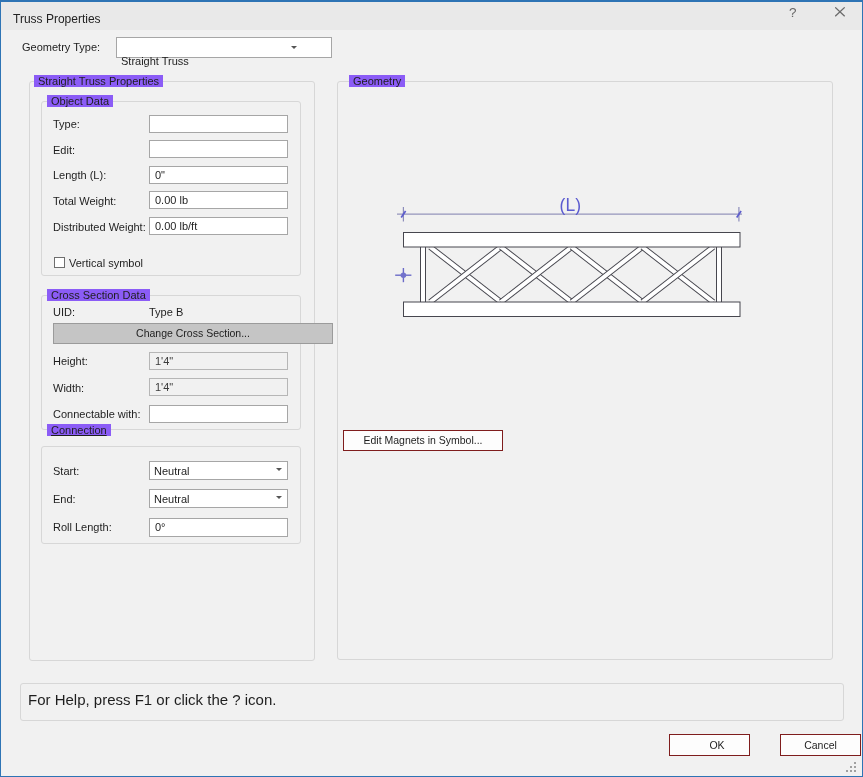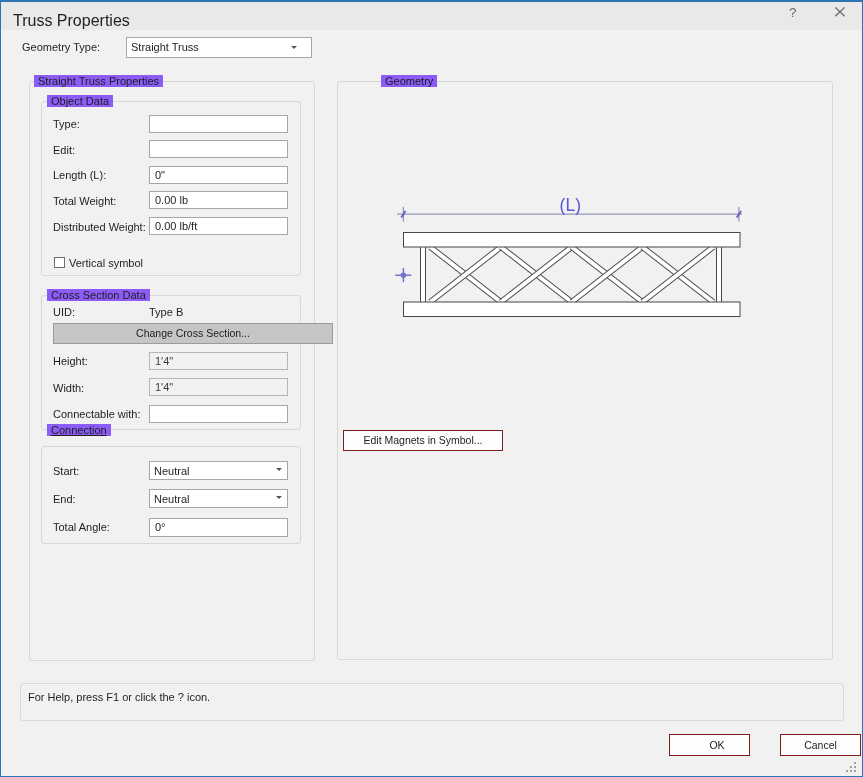--- a/index.html
+++ b/index.html
@@ -21,29 +21,29 @@
 </style>
 </head>
 <body>
 <div id="win">
 
   <div class="abs" style="left:1px;top:2px;width:861px;height:28px;background:#e9e9e9;"></div>
   <div class="bord" style="left:0;top:0;width:863px;height:2px;"></div>
   <div class="bord" style="left:0;top:0;width:1px;height:777px;"></div>
   <div class="bord" style="left:862px;top:0;width:1px;height:777px;"></div>
   <div class="bord" style="left:0;top:776px;width:863px;height:1px;"></div>
-  <div class="lbl" style="left:13px;top:12px;font-size:16px;color:#222;">Truss Properties</div>
+  <div class="lbl" style="left:13px;top:12px;font-size:12px;color:#222;">Truss Properties</div>
   <div class="lbl" style="left:789px;top:5px;font-size:13.5px;color:#666;">?</div>
   <svg class="abs" style="left:835px;top:7px;" width="11" height="11">
       <line x1="0.2" y1="0.4" x2="9.7" y2="9.3" stroke="#6b6b6b" stroke-width="1.3"></line>
       <line x1="0.2" y1="9.3" x2="9.7" y2="0.4" stroke="#6b6b6b" stroke-width="1.3"></line>
     </svg>
 
   <div class="lbl" style="left:22px;top:41px;">Geometry Type:</div>
-  <div class="combo" style="left:126px;top:37px;width:186px;height:21px;padding-top:3px;">Straight Truss</div>
+  <div class="combo" style="left:116px;top:37px;width:216px;height:21px;padding-top:17px;">Straight Truss</div>
   <div class="arrow" style="left:291px;top:46px;"></div>
 
   <div class="group" style="left:29px;top:81px;width:286px;height:580px;"></div>
   <div class="glabel" style="left:34px;top:75px;">Straight Truss Properties</div>
 
   <div class="group" style="left:41px;top:101px;width:260px;height:175px;"></div>
   <div class="glabel" style="left:47px;top:95px;">Object Data</div>
   <div class="lbl" style="left:53px;top:118px;">Type:</div>
   <div class="input" style="left:149px;top:115px;width:139px;height:18px;"></div>
   <div class="lbl" style="left:53px;top:144px;">Edit:</div>
@@ -70,25 +70,25 @@
   <div class="input" style="left:149px;top:405px;width:139px;height:18px;"></div>
 
   <div class="group" style="left:41px;top:446px;width:260px;height:98px;"></div>
   <div class="glabel" style="left:47px;top:424px;text-decoration:underline;">Connection</div>
   <div class="lbl" style="left:53px;top:465px;">Start:</div>
   <div class="combo" style="left:149px;top:461px;width:139px;height:19px;">Neutral</div>
   <div class="arrow" style="left:276px;top:468px;"></div>
   <div class="lbl" style="left:53px;top:493px;">End:</div>
   <div class="combo" style="left:149px;top:489px;width:139px;height:19px;">Neutral</div>
   <div class="arrow" style="left:276px;top:496px;"></div>
-  <div class="lbl" style="left:53px;top:521px;">Total Angle:</div>
+  <div class="lbl" style="left:53px;top:521px;">Roll Length:</div>
   <div class="input" style="left:149px;top:518px;width:139px;height:19px;">0°</div>
 
   <div class="group" style="left:337px;top:81px;width:496px;height:579px;"></div>
-  <div class="glabel" style="left:349px;top:75px;margin-left:32px;">Geometry</div>
+  <div class="glabel" style="left:349px;top:75px;">Geometry</div>
 
   <svg class="abs" style="left:390px;top:195px;" width="360" height="130" viewBox="0 0 360 130">
 
     <line x1="7" y1="19.2" x2="352" y2="19.2" stroke="#9595bb" stroke-width="1.2"></line>
 
     <line x1="13.4" y1="12" x2="13.4" y2="26.5" stroke="#8d8dbb" stroke-width="1.2"></line>
     <line x1="11.2" y1="22.4" x2="15.6" y2="16.1" stroke="#5c5ccd" stroke-width="1.7"></line>
     <line x1="348.9" y1="12" x2="348.9" y2="26.5" stroke="#8d8dbb" stroke-width="1.2"></line>
     <line x1="346.7" y1="22.4" x2="351.1" y2="16.1" stroke="#5c5ccd" stroke-width="1.7"></line>
     <text x="180.3" y="15.5" font-size="17.5" fill="#5b5bd0" text-anchor="middle" font-family="Liberation Sans">(L)</text>
@@ -128,21 +128,21 @@
     <g stroke="#6b6bc8" stroke-width="1.4">
       <line x1="5.2" y1="80.2" x2="21.4" y2="80.2"></line>
       <line x1="13.4" y1="73" x2="13.4" y2="87.2"></line>
     </g>
     <circle cx="13.4" cy="80.2" r="2.8" fill="#7373cc"></circle>
   </svg>
 
   <div class="btn" style="left:343px;top:430px;width:160px;height:21px;line-height:19px;">Edit Magnets in Symbol...</div>
 
   <div class="group" style="left:20px;top:683px;width:824px;height:38px;border-radius:3px;"></div>
-  <div class="lbl" style="left:28px;top:691px;font-size:11px;">For Help, press F1 or click the ? icon.</div>
+  <div class="lbl" style="left:28px;top:691px;font-size:15px;">For Help, press F1 or click the ? icon.</div>
 
   <div class="btn" style="left:669px;top:734px;width:81px;height:22px;line-height:20px;padding-left:15px;">OK</div>
   <div class="btn" style="left:764px;top:734px;width:81px;height:22px;line-height:20px;margin-left:16px;">Cancel</div>
 
   <svg class="abs" style="left:842px;top:761px;" width="16" height="14">
     <g fill="#a0a0a0">
       <rect x="12" y="1" width="2" height="2"></rect>
       <rect x="8" y="5" width="2" height="2"></rect>
         <rect x="12" y="5" width="2" height="2"></rect>
       <rect x="4" y="9" width="2" height="2"></rect>

